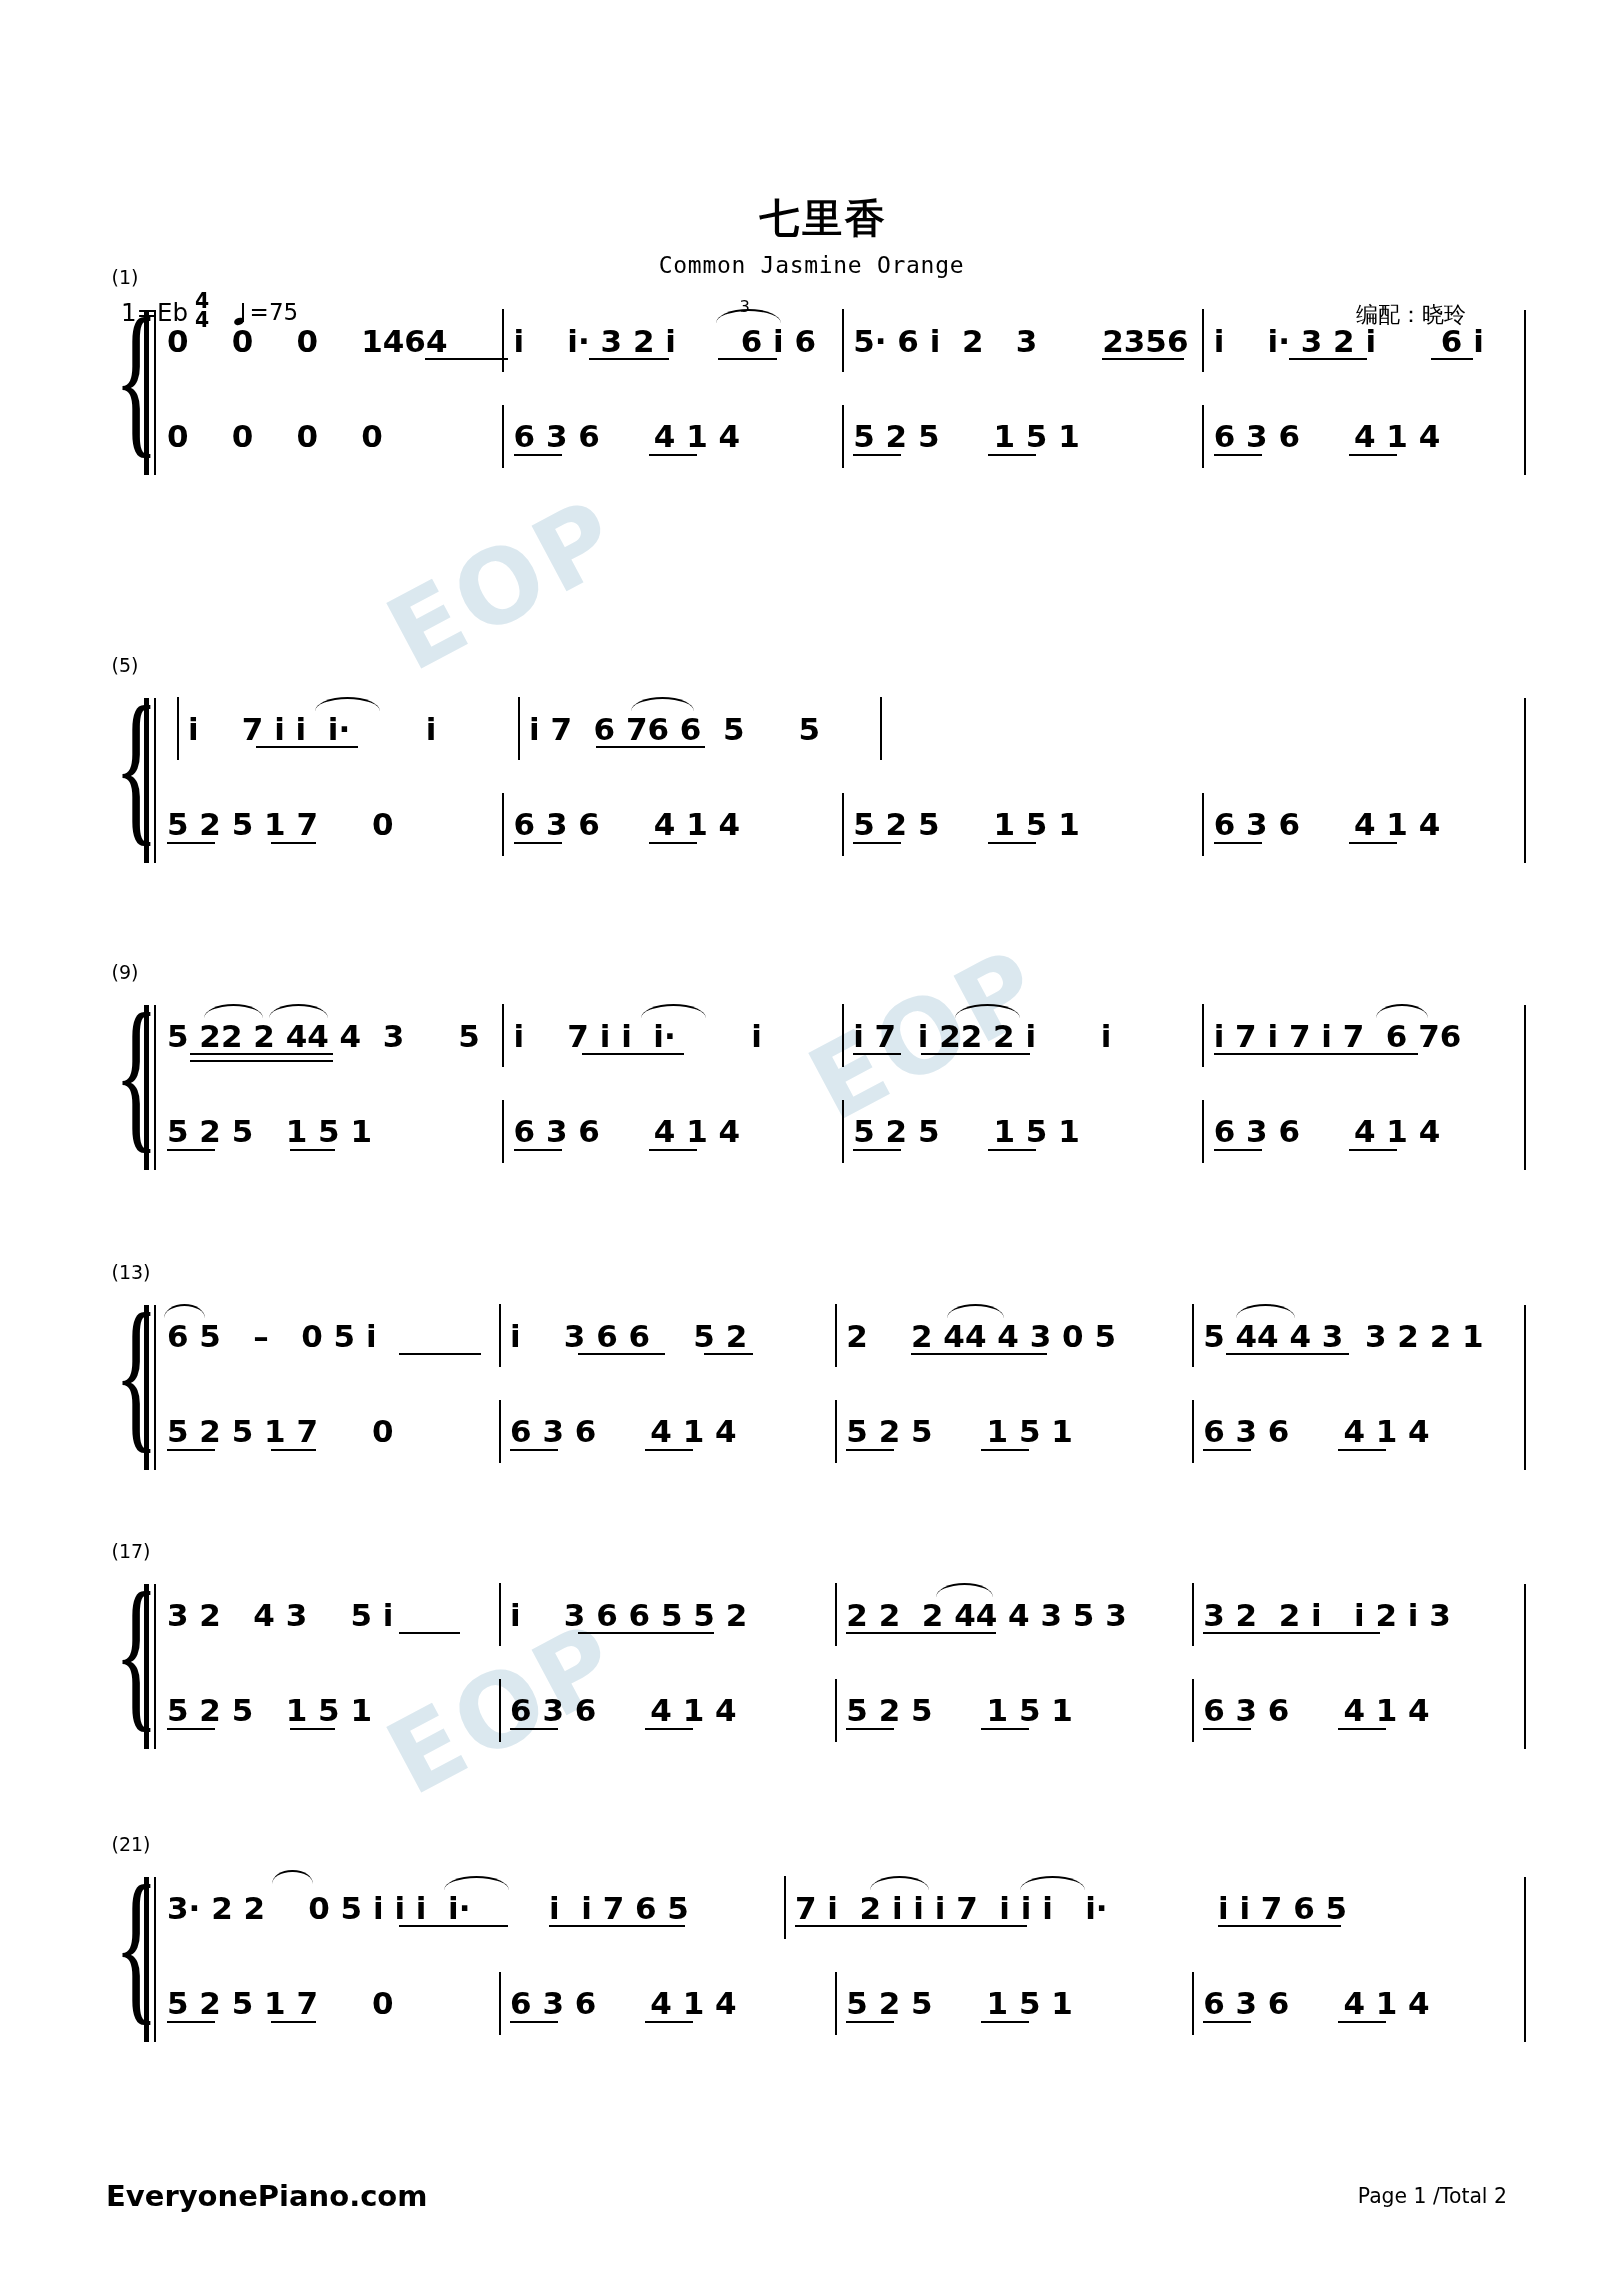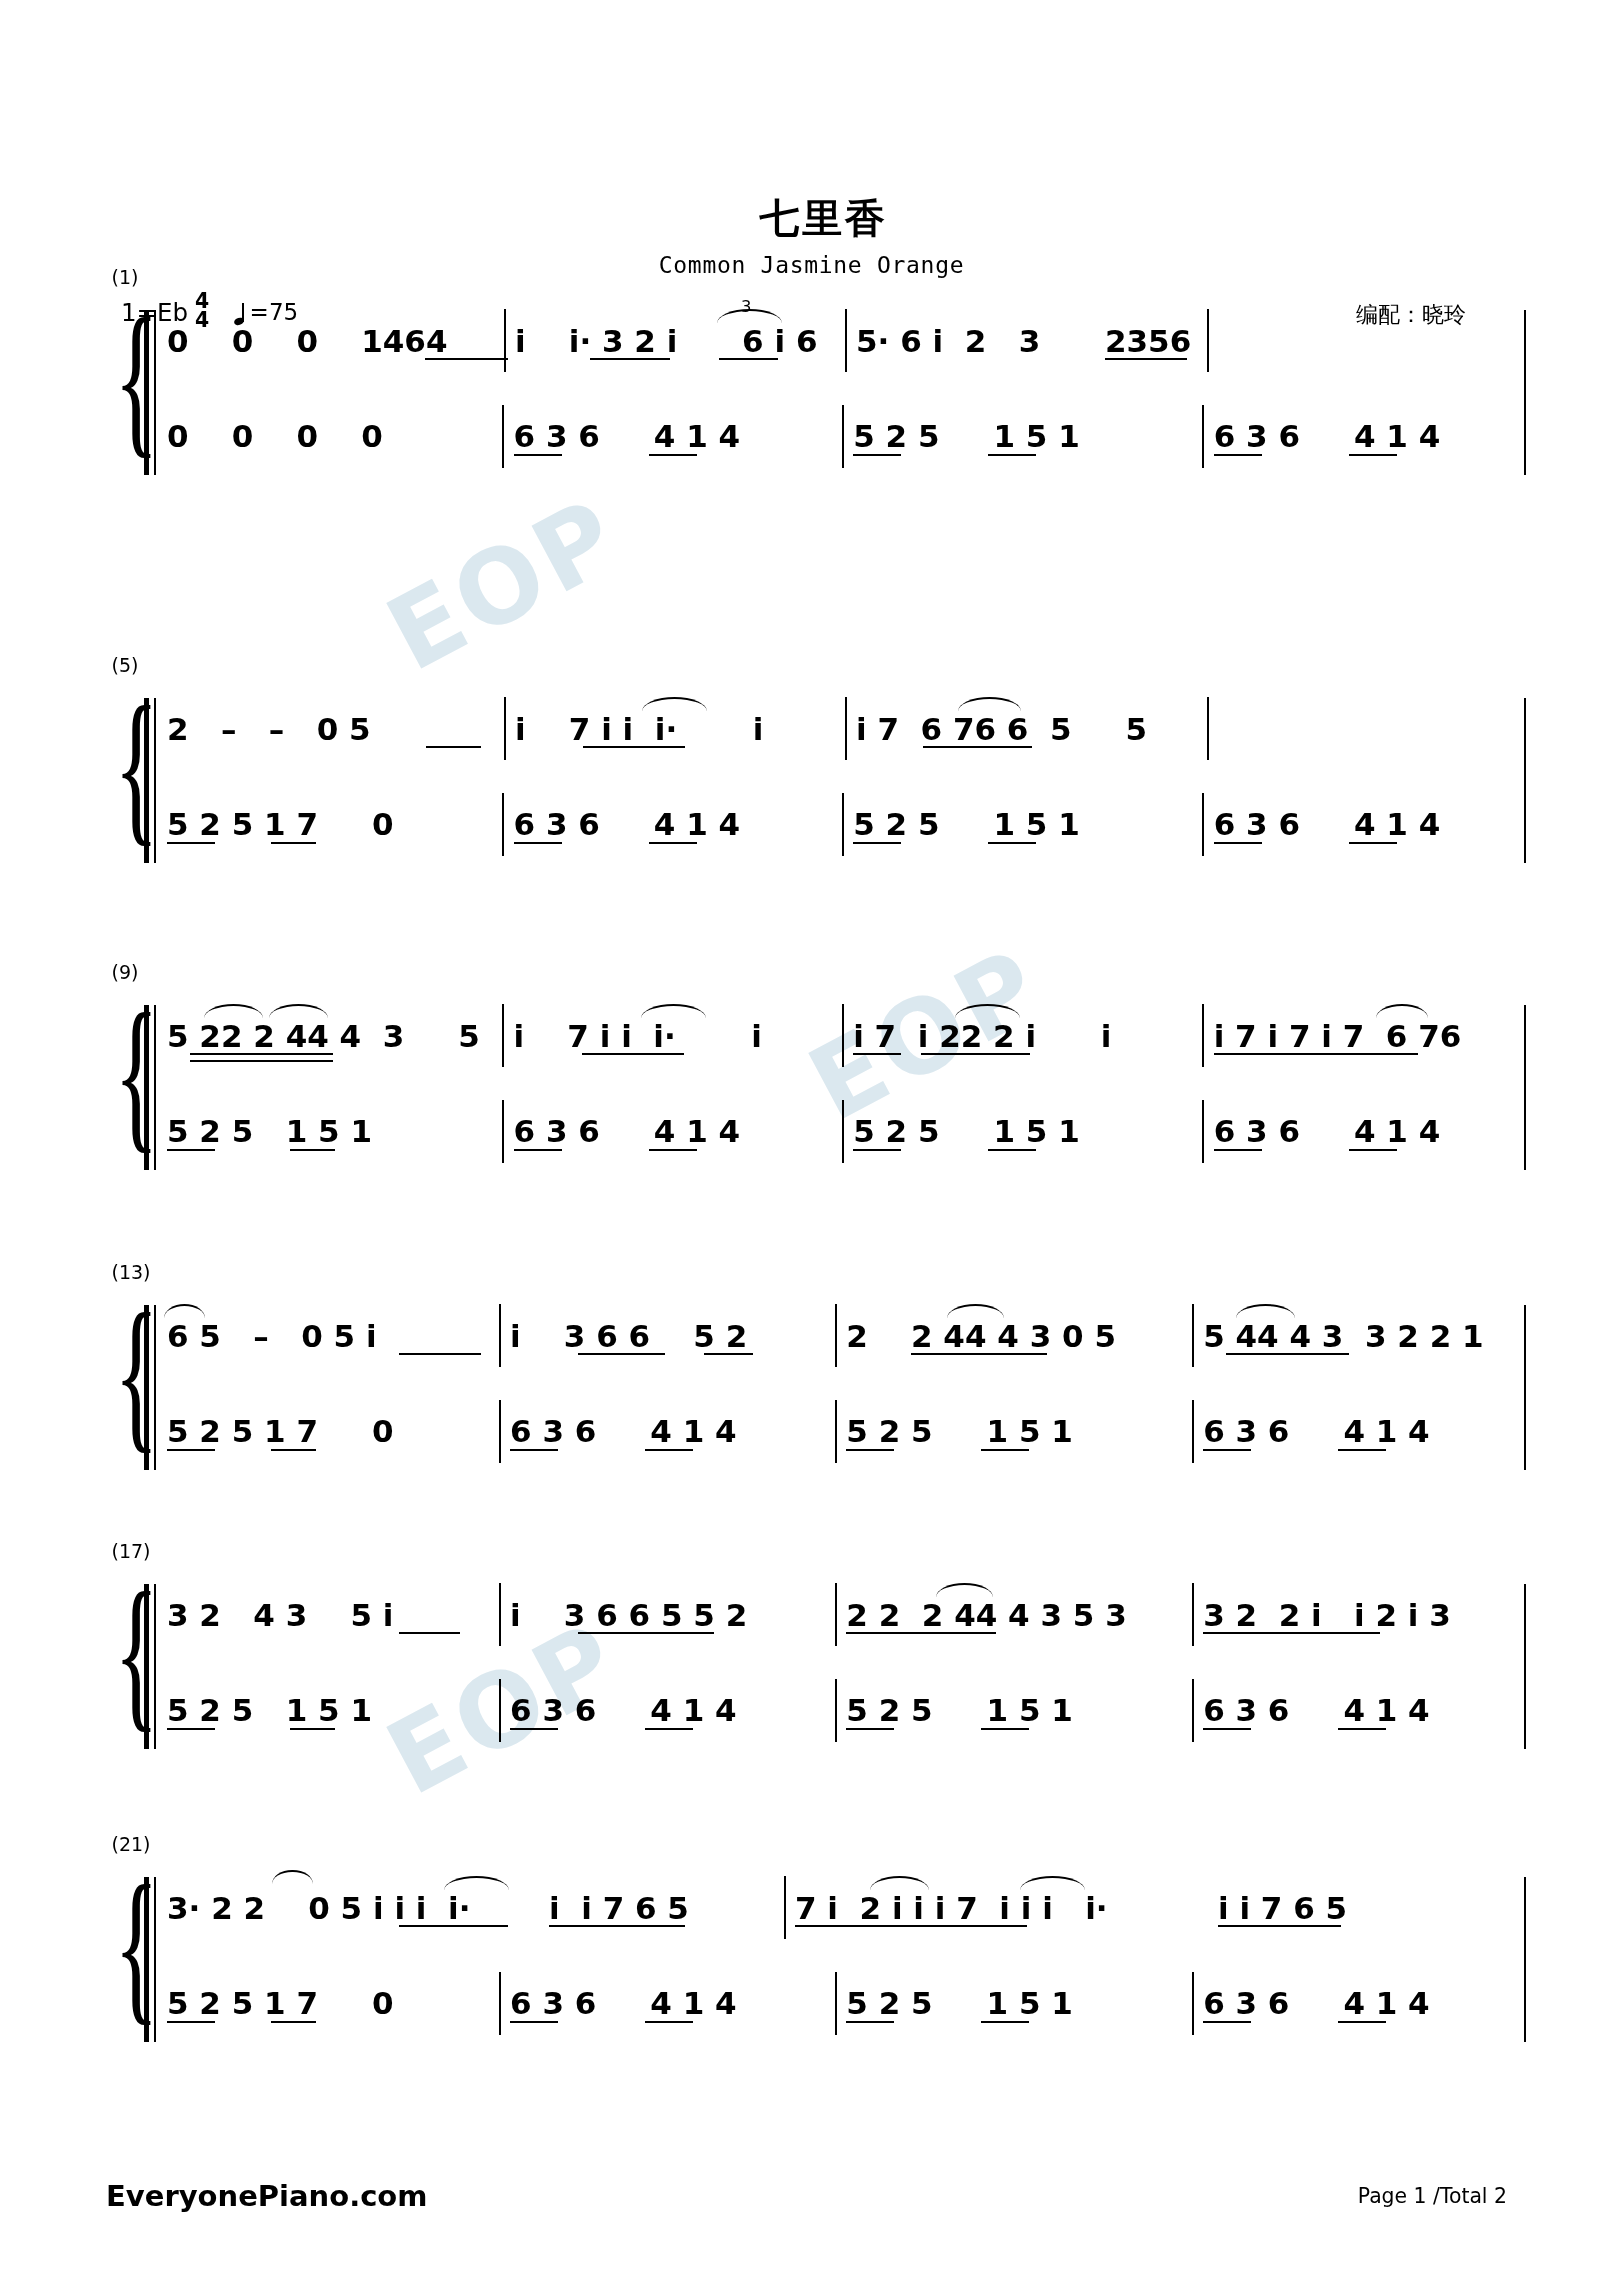--- a/index.html
+++ b/index.html
@@ -280,20 +280,25 @@
         <div class="ul" style="left:204px; bottom:15px; width:59px;"></div>
         <div class="slur" style="left:202px; top:2.7px; width:65px;"></div>
         <div class="triplet" style="left:226px; top:-9.5px;">3</div>
       </div>
       <div class="barline"></div>
       <div class="mzone" style="width:341px; position:relative;">
         <div class="notes">5· 6 i  2   3      2356</div>
         <div class="ul" style="left:249px; bottom:15px; width:82px;"></div>
       </div>
       <div class="barline"></div>
+      <div class="mzone" style="width:300px; position:relative;">
+        <div class="notes">i    i· 3 2 i      6 i</div>
+        <div class="ul" style="left:75px; bottom:15px; width:78px;"></div>
+        <div class="ul" style="left:217px; bottom:15px; width:42px;"></div>
+      </div>
     </div>
 
     <div class="staff-row lower">
       <div class="mzone" style="width:327px;">
         <div class="notes">0    0    0    0</div>
       </div>
       <div class="barline"></div>
       <div class="mzone" style="width:320px; position:relative;">
         <div class="notes">6 3 6     4 1 4</div>
         <div class="ul" style="left:0px; bottom:13.6px; width:48px;"></div>
@@ -315,24 +320,20 @@
   </div>
 
   <div class="system" style="top:688px; height:184px;">
     <div class="measure-no">(5)</div>
     <div class="brace">{</div>
     <div class="bar-left"></div>
     <div class="bar-left2"></div>
     <div class="bar-right"></div>
 
     <div class="staff-row upper">
-      <div class="mzone" style="width:327px; position:relative;">
-        <div class="notes">2   –   –   0 5</div>
-        <div class="ul" style="left:259px; bottom:15px; width:55px;"></div>
-      </div>
       <div class="barline"></div>
       <div class="mzone" style="width:320px; position:relative;">
         <div class="notes">i    7 i i  i·       i</div>
         <div class="ul" style="left:68px; bottom:15px; width:102px;"></div>
         <div class="slur" style="left:127px; top:2.7px; width:65px;"></div>
       </div>
       <div class="barline"></div>
       <div class="mzone" style="width:341px; position:relative;">
         <div class="notes">i 7  6 76 6  5     5</div>
         <div class="ul" style="left:67px; bottom:15px; width:109px;"></div>

